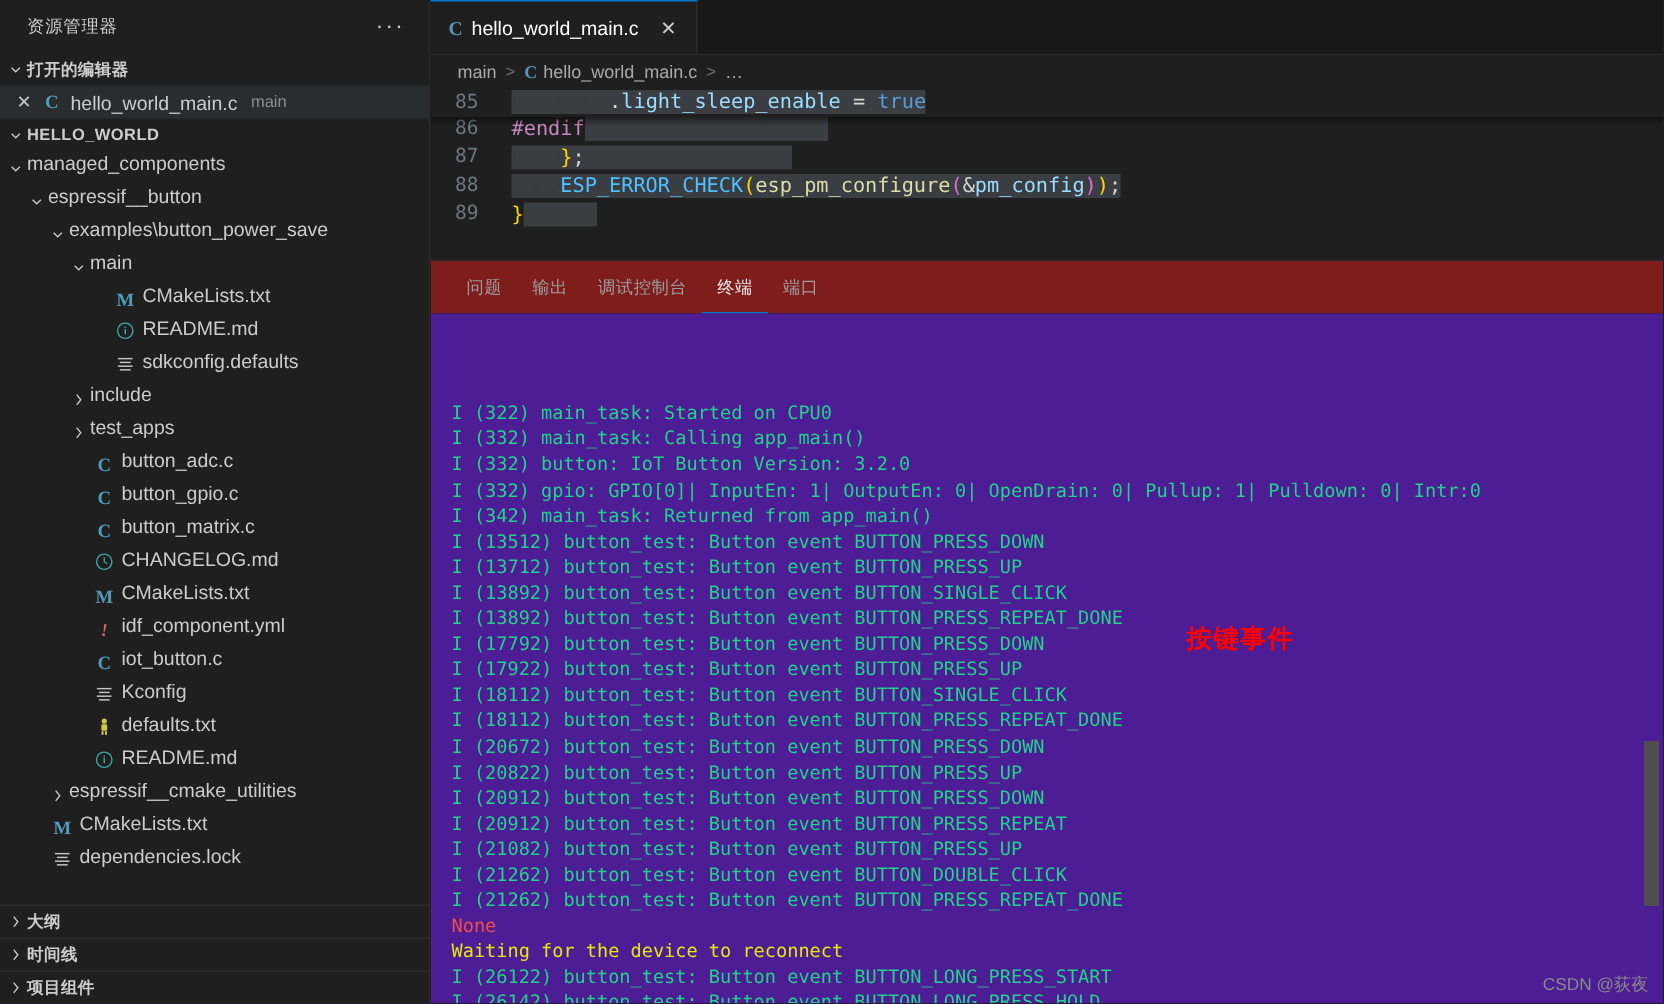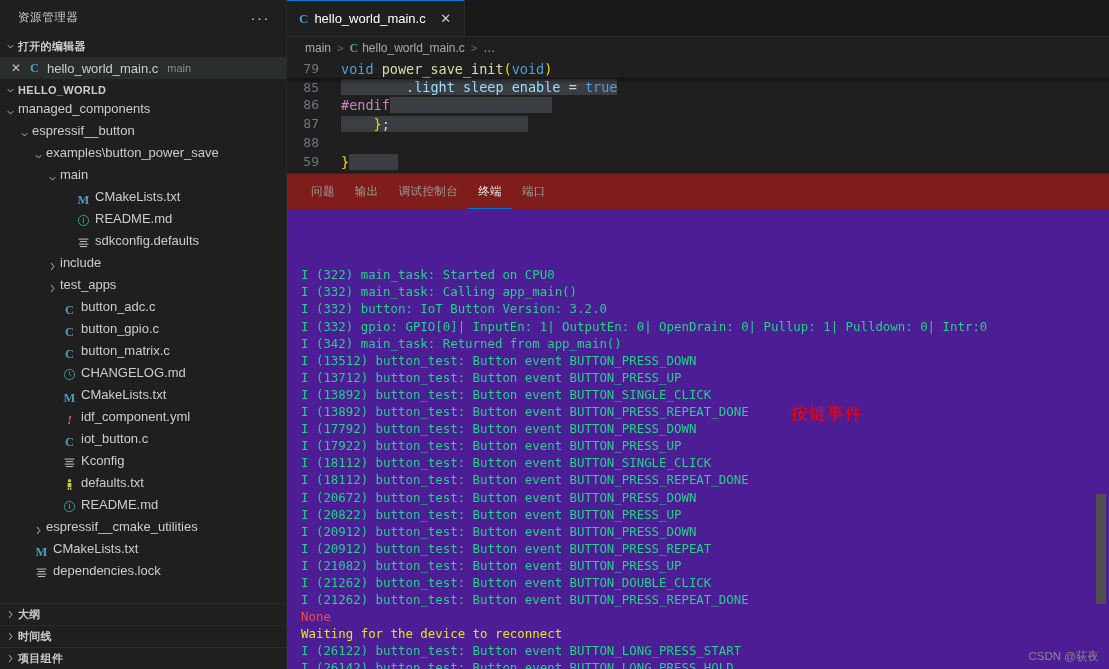--- a/index.html
+++ b/index.html
@@ -535,48 +535,45 @@
     <span class="bc-item">main</span>
     <span class="bc-sep">&gt;</span>
     <span class="bc-icon">C</span>
     <span class="bc-item">hello_world_main.c</span>
     <span class="bc-sep">&gt;</span>
     <span class="bc-item">…</span>
   </div>
 
   <div class="editor">
 
-    <div class="codeline">
-      <span class="ln">79</span>
-      <span class="code"><span class="k-kw">void</span> <span class="k-fn">power_save_init</span><span class="k-brace">(</span><span class="k-kw">void</span><span class="k-brace">)</span></span>
-    </div>
 
     <div class="ed-scroll-shadow"></div>
 
     <div class="codeline" style="height:17px;overflow:hidden;align-items:flex-end;">
       <span class="ln">85</span>
       <span class="code"><span class="sel"><span class="k-ws">········</span><span class="k-punct">.</span><span class="k-var">light_sleep_enable</span> <span class="k-punct">=</span> <span class="k-kw">true</span></span></span>
     </div>
 
     <div class="codeline">
       <span class="ln">86</span>
       <span class="code"><span class="k-pp">#endif</span><span class="sel">                    </span></span>
     </div>
 
     <div class="codeline">
       <span class="ln">87</span>
       <span class="code"><span class="sel"><span class="k-ws">····</span><span class="k-brace">}</span><span class="k-punct">;</span></span><span class="sel">                 </span></span>
     </div>
 
     <div class="codeline">
       <span class="ln">88</span>
+      <span class="code"><span class="sel"><span class="k-ws">····</span><span class="k-macro">ESP_ERROR_CHECK</span><span class="k-brace">(</span><span class="k-fn">esp_pm_configure</span><span class="k-brace2">(</span><span class="k-punct">&amp;</span><span class="k-var">pm_config</span><span class="k-brace2">)</span><span class="k-brace">)</span><span class="k-punct">;</span></span></span>
     </div>
 
     <div class="codeline">
-      <span class="ln">59</span>
+      <span class="ln">89</span>
       <span class="code"><span class="k-brace">}</span><span class="sel">      </span></span>
     </div>
 
     <div class="ed-vscroll"></div>
   </div>
 
   <div class="panel">
     <div class="panel-tabs" id="panel-tabs">
         <div class="ptab">
           <span>问题</span>
@@ -590,16 +587,16 @@
         <div class="ptab active">
           <span>终端</span>
         </div>
         <div class="ptab">
           <span>端口</span>
         </div>
       </div>
     <div class="terminal" id="terminal">
       <div class="term-scroll" style="top:285px;height:110px;right:3px;"></div>
     <div class="tline t-green">I (322) main_task: Started on CPU0</div><div class="tline t-green">I (332) main_task: Calling app_main()</div><div class="tline t-green">I (332) button: IoT Button Version: 3.2.0</div><div class="tline t-green">I (332) gpio: GPIO[0]| InputEn: 1| OutputEn: 0| OpenDrain: 0| Pullup: 1| Pulldown: 0| Intr:0</div><div class="tline t-green">I (342) main_task: Returned from app_main()</div><div class="tline t-green">I (13512) button_test: Button event BUTTON_PRESS_DOWN</div><div class="tline t-green">I (13712) button_test: Button event BUTTON_PRESS_UP</div><div class="tline t-green">I (13892) button_test: Button event BUTTON_SINGLE_CLICK</div><div class="tline t-green">I (13892) button_test: Button event BUTTON_PRESS_REPEAT_DONE</div><div class="tline t-green">I (17792) button_test: Button event BUTTON_PRESS_DOWN</div><div class="tline t-green">I (17922) button_test: Button event BUTTON_PRESS_UP</div><div class="tline t-green">I (18112) button_test: Button event BUTTON_SINGLE_CLICK</div><div class="tline t-green">I (18112) button_test: Button event BUTTON_PRESS_REPEAT_DONE</div><div class="tline t-green">I (20672) button_test: Button event BUTTON_PRESS_DOWN</div><div class="tline t-green">I (20822) button_test: Button event BUTTON_PRESS_UP</div><div class="tline t-green">I (20912) button_test: Button event BUTTON_PRESS_DOWN</div><div class="tline t-green">I (20912) button_test: Button event BUTTON_PRESS_REPEAT</div><div class="tline t-green">I (21082) button_test: Button event BUTTON_PRESS_UP</div><div class="tline t-green">I (21262) button_test: Button event BUTTON_DOUBLE_CLICK</div><div class="tline t-green">I (21262) button_test: Button event BUTTON_PRESS_REPEAT_DONE</div><div class="tline t-red">None</div><div class="tline t-yellow">Waiting for the device to reconnect</div><div class="tline t-green">I (26122) button_test: Button event BUTTON_LONG_PRESS_START</div><div class="tline t-green">I (26142) button_test: Button event BUTTON_LONG_PRESS_HOLD</div></div>
-    <div class="annot" style="left:504px; top:228px;">按键事件</div>
+    <div class="annot" style="left:504px; top:240px;font-weight:bold;">按键事件</div>
     <div class="watermark">CSDN @荻夜</div>
   </div>
 </div>
 
 </body></html>

